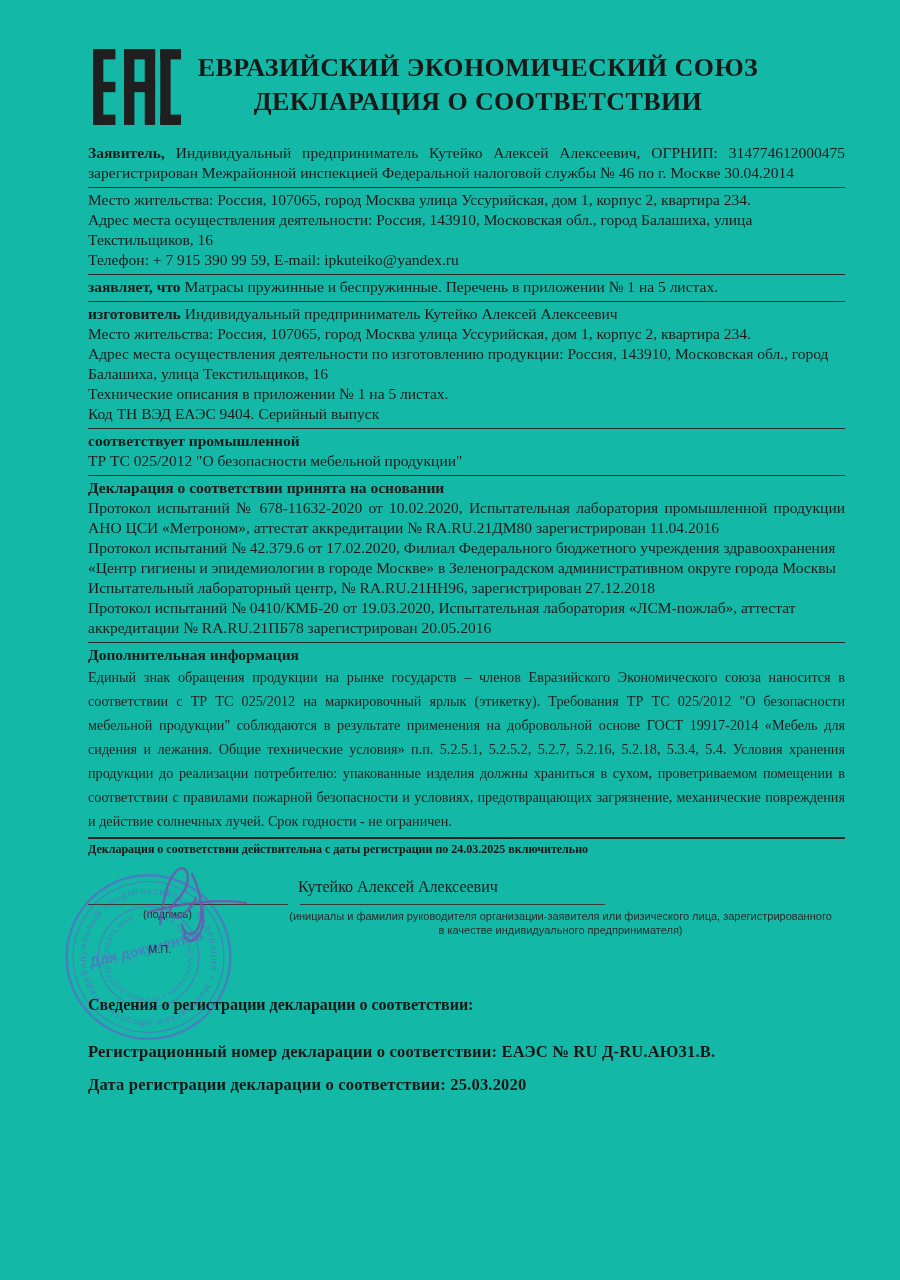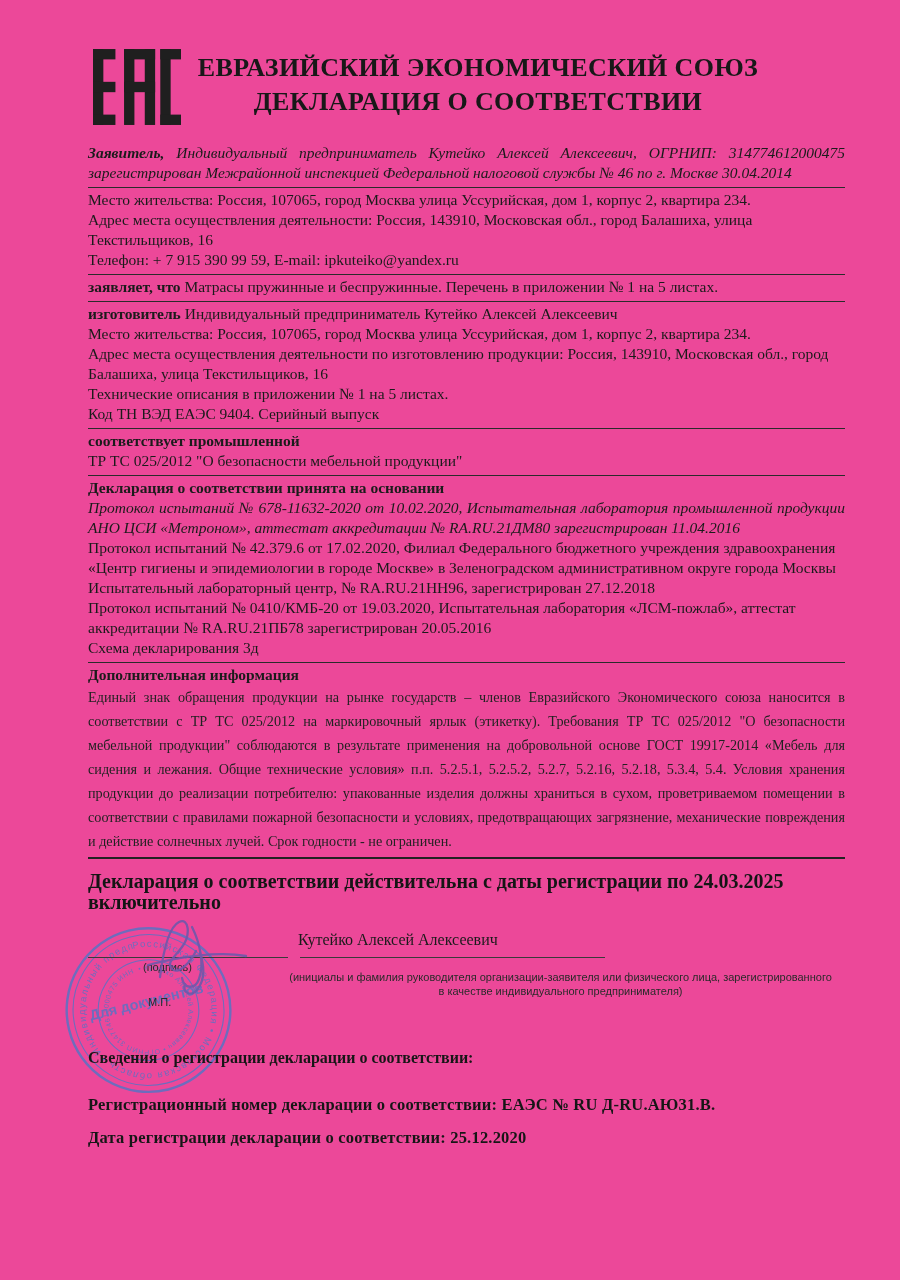--- a/index.html
+++ b/index.html
@@ -1,45 +1,45 @@
 <!DOCTYPE html>
 <html><head>
 <meta charset="utf-8">
 <style>
   html,body{margin:0;padding:0;background:#e8e8e8;}
   .page{
-    width:900px;height:1280px;position:relative;background:#ec4899;
+    width:900px;height:1280px;position:relative;background:#14b8a6;
     font-family:"Liberation Serif",serif;color:#1b1b1b;overflow:hidden;
     margin:0 auto;
   }
   .content{position:absolute;left:88px;width:757px;top:0;}
   
   .hdr{margin-top:45px;min-height:96px;position:relative;}
   .logo{position:absolute;left:5px;top:3px;}
   .titles{width:640px;margin-left:70px;text-align:center;font-weight:bold;
           font-size:26px;line-height:34px;letter-spacing:.4px;color:#181818;padding-top:6px;}
   
   .sec{font-size:15.5px;line-height:20px;padding:2px 0 4px 0;}
   .rule{border-top:1.8px solid #2b2b2b;}
   .b{font-weight:bold;}
-  .j{text-align:justify;font-style:italic;}
+  .j{text-align:justify;}
   .addl{font-size:14.2px;line-height:24px;text-align:justify;color:#222;}
-  .validity{font-weight:bold;font-size:20px;line-height:21px;border-top:2px solid #222;
-            padding:12px 0 2px 0;color:#151515;}
+  .validity{font-weight:bold;font-size:12px;line-height:21px;border-top:2px solid #222;
+            padding:0 0 2px 0;color:#151515;}
   
   .sigblock{position:relative;height:102px;margin-top:2px;}
   .sigline{position:absolute;border-top:1.6px solid #3a3a3a;z-index:2;}
   .sig-left-line{left:0;top:40px;width:200px;}
   .sig-right-line{left:212px;top:40px;width:305px;}
   .small{font-family:"Liberation Sans",sans-serif;font-size:11px;line-height:13.5px;color:#2a2a2a;}
   .podpis{position:absolute;left:55px;top:44px;width:110px;z-index:2;}
   .mp{position:absolute;left:60px;top:72px;z-index:2;margin-top:7px;}
   .signame{position:absolute;left:210px;top:14px;width:305px;text-align:left;
            font-size:16px;z-index:2;}
-  .sigcaption{position:absolute;left:200px;top:54px;width:545px;text-align:center;z-index:2;}
+  .sigcaption{position:absolute;left:200px;top:46px;width:545px;text-align:center;z-index:2;}
   
   .stamp{position:absolute;left:-32px;top:0px;z-index:0;opacity:.82;
          transform:rotate(-14deg);}
   .autograph{position:absolute;left:42px;top:-4px;z-index:3;opacity:.9;}
   
   .regsec{position:relative;z-index:2;font-weight:bold;color:#161616;}
   .reg-heading{font-size:16px;margin-top:30px;}
   .reg-number{font-size:16.5px;margin-top:28px;letter-spacing:.2px;}
   .reg-date{font-size:16.5px;margin-top:13px;letter-spacing:.2px;}
 </style>
@@ -103,21 +103,20 @@
     <div class="sec rule">
       <div class="b">соответствует промышленной</div>
       <div>ТР ТС 025/2012 "О безопасности мебельной продукции"</div>
     </div>
 
     <div class="sec rule">
       <div class="b">Декларация о соответствии принята на основании</div>
       <div class="j">Протокол испытаний № 678-11632-2020 от 10.02.2020, Испытательная лаборатория промышленной продукции АНО ЦСИ «Метроном», аттестат аккредитации № RA.RU.21ДМ80 зарегистрирован 11.04.2016</div>
       <div>Протокол испытаний № 42.379.6 от 17.02.2020, Филиал Федерального бюджетного учреждения здравоохранения «Центр гигиены и эпидемиологии в городе Москве» в Зеленоградском административном округе города Москвы Испытательный лабораторный центр, № RA.RU.21НН96, зарегистрирован 27.12.2018</div>
       <div>Протокол испытаний № 0410/КМБ-20 от 19.03.2020, Испытательная лаборатория «ЛСМ-пожлаб», аттестат аккредитации № RA.RU.21ПБ78 зарегистрирован 20.05.2016</div>
-      <div>Схема декларирования 3д</div>
     </div>
 
     <div class="sec rule">
       <div class="b">Дополнительная информация</div>
       <div class="addl">Единый знак обращения продукции на рынке государств – членов Евразийского Экономического союза наносится в соответствии с  ТР ТС 025/2012 на маркировочный ярлык (этикетку). Требования ТР ТС 025/2012 "О безопасности мебельной продукции" соблюдаются в результате применения на добровольной основе ГОСТ 19917-2014 «Мебель для сидения и лежания. Общие технические условия» п.п. 5.2.5.1, 5.2.5.2, 5.2.7, 5.2.16, 5.2.18, 5.3.4, 5.4. Условия хранения продукции до реализации потребителю: упакованные изделия должны храниться в сухом, проветриваемом помещении в соответствии с правилами пожарной безопасности и условиях, предотвращающих загрязнение, механические повреждения и действие солнечных лучей.  Срок годности - не ограничен.</div>
     </div>
 
     <div class="validity">Декларация о соответствии  действительна с даты регистрации по 24.03.2025 включительно</div>
 
     <div class="sigblock">
@@ -159,17 +158,17 @@
       <div class="small mp">М.П.</div>
 
       <div class="signame">Кутейко Алексей Алексеевич</div>
       <div class="sigline sig-right-line"></div>
       <div class="small sigcaption">(инициалы и фамилия руководителя организации-заявителя или физического лица, зарегистрированного в качестве индивидуального предпринимателя)</div>
     </div>
 
     <div class="regsec">
       <div class="reg-heading">Сведения о регистрации декларации о соответствии:</div>
       <div class="reg-number">Регистрационный номер декларации о соответствии: ЕАЭС № RU Д-RU.АЮ31.В.</div>
-      <div class="reg-date">Дата регистрации декларации о соответствии: 25.12.2020</div>
+      <div class="reg-date">Дата регистрации декларации о соответствии: 25.03.2020</div>
     </div>
 
   </div>
 </div>
 
 </body></html>

